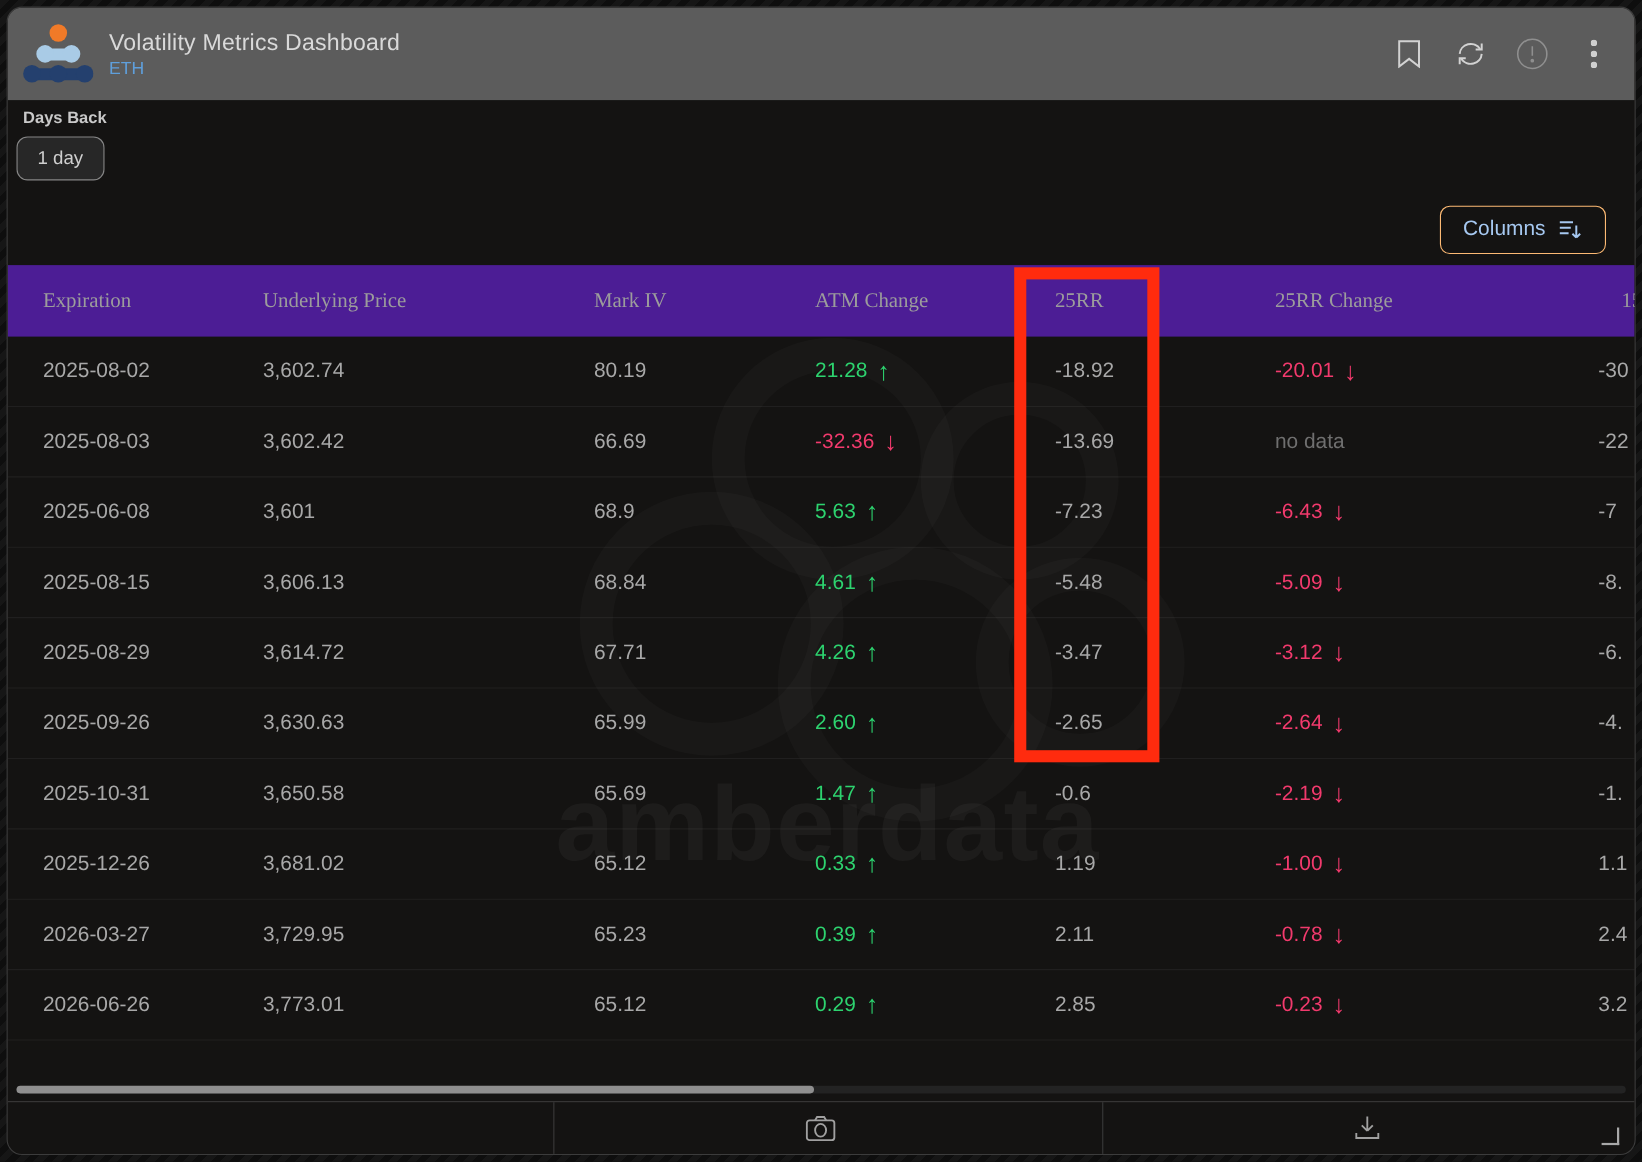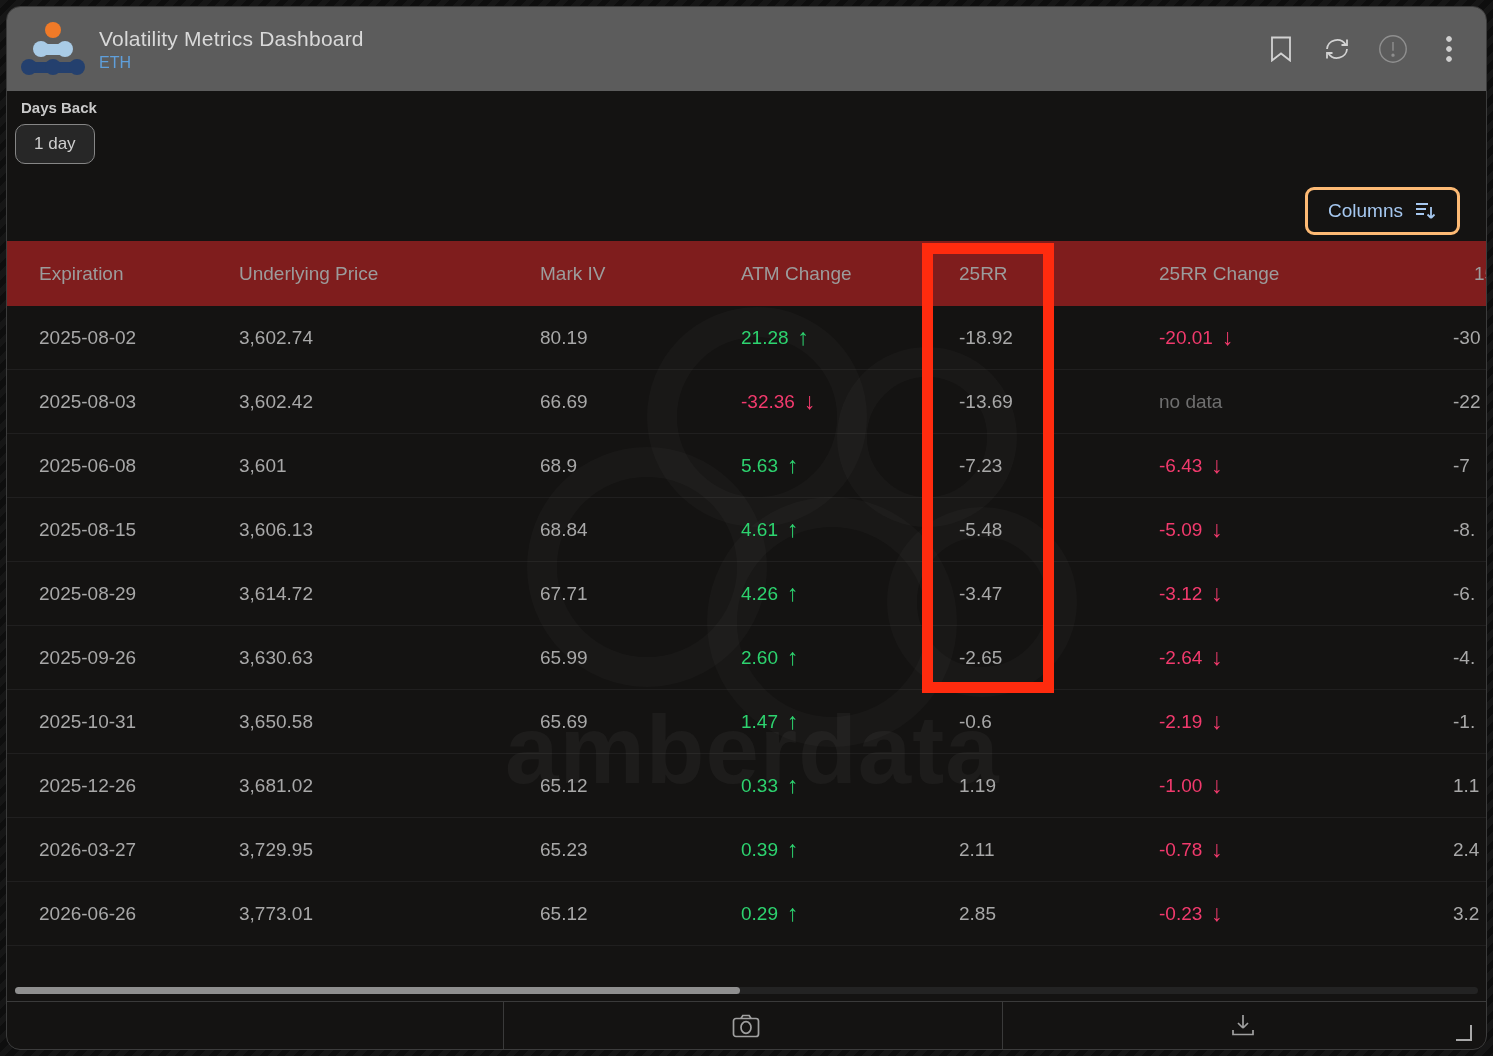--- a/index.html
+++ b/index.html
@@ -31,34 +31,34 @@
   
   .days-back{ position:absolute; left:8px; top:92px; }
   .days-back .lbl{ color:#c9c9c9; font-size:15px; font-weight:bold; margin-left:6px; }
   .days-btn{
     margin-top:8px; display:inline-block; padding:9px 18px;
     border:1px solid #868686; border-radius:10px; background:#272727;
     color:#cfcfcf; font-size:17px; cursor:pointer;
   }
   .columns-btn{
     position:absolute; right:26px; top:180px; display:flex; align-items:center; gap:12px;
-    padding:10px 20px; border:3px solid #fdba74; border-radius:9px;
+    padding:10px 20px; border:1px solid #fdba74; border-radius:9px;
     color:#a6c8f0; font-size:19px; background:transparent; cursor:pointer;
   }
   .columns-btn svg{ stroke:#a6c8f0; }
   
   .watermark{ position:absolute; inset:0; pointer-events:none; }
   .wm-circle{ position:absolute; border-radius:50%; border:30px solid rgba(255,255,255,0.022); }
   .wm-text{
     position:absolute; left:498px; top:688px; font-size:96px; font-weight:bold;
     color:rgba(255,255,255,0.04); letter-spacing:1px;
   }
   
   .table{ position:absolute; left:0; top:234px; right:0; }
-  .thead{ position:relative; height:65px; background:#7f1d1d; }
+  .thead{ position:relative; height:65px; background:#4c1d95;font-family:Liberation Serif, serif; }
   .trow{ position:relative; height:64px; border-bottom:1px solid rgba(255,255,255,0.055); }
   .cell{ position:absolute; top:0; bottom:0; display:flex; align-items:center; font-size:19px; color:#a8a8a8; white-space:nowrap; }
   .hcell{ color:#9c9c9c; }
   .col0{ left:32px; } .col1{ left:232px; } .col2{ left:533px; }
   .col3{ left:734px; } .col4{ left:952px; } .col5{ left:1152px; }
   .col6{ left:1446px; } .thead .col6{ left:1467px; }
   .up{ color:#2dd36f; font-weight:500; }
   .down{ color:#f23a6d; font-weight:500; }
   .nodata{ color:#6f6f6f; }
   .arrow{ font-size:23px; margin-left:9px; font-weight:400; }

